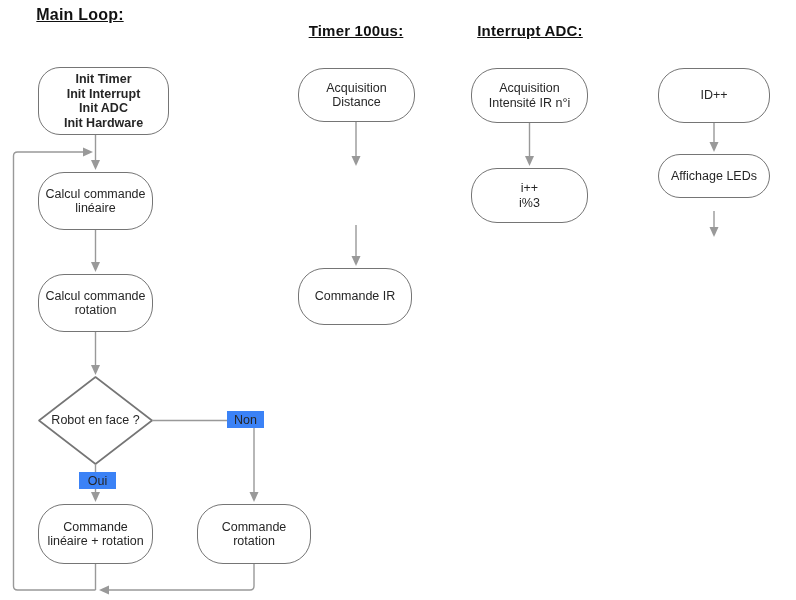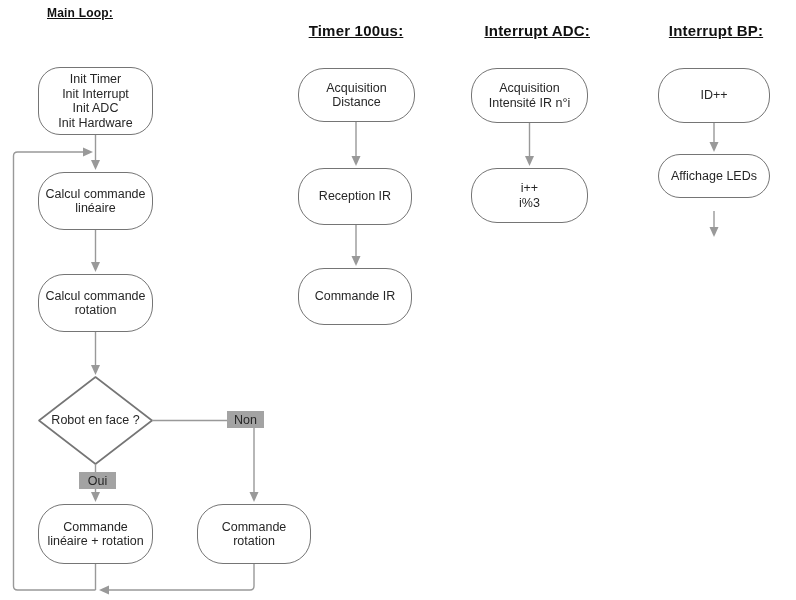--- a/index.html
+++ b/index.html
@@ -13,21 +13,21 @@
   .edges-layer { position:absolute; left:0; top:0; width:796px; height:600px; }
   .col-title {
     position:absolute;
     font-weight:bold;
     text-decoration:underline;
     text-align:center;
     font-size:15px;
     color:#111111;
     letter-spacing:.2px;
   }
-  .col-title.main { font-size:12px; }
+  .col-title.main { font-size:16px; }
   .node {
     position:absolute;
     box-sizing:border-box;
     border:1.5px solid #757575;
     border-radius:26px;
     background:#ffffff;
     display:flex;
     align-items:center;
     justify-content:center;
   }
@@ -39,21 +39,21 @@
     color:#262626;
   }
   .diamond-label-wrap {
     position:absolute;
     display:flex;
     align-items:center;
     justify-content:center;
   }
   .edge-label {
     position:absolute;
-    background:#a3a3a3;
+    background:#3b82f6;
     display:flex;
     align-items:center;
     justify-content:center;
     font-size:12.5px;
     color:#262626;
     padding:0 2px;
   }
 </style>
 </head>
 <body>
@@ -98,24 +98,23 @@
 
     <path d="M714,123 L714,142" stroke="#999999" stroke-width="1.4"></path>
     <polygon points="714,152 709.5,142 718.5,142" fill="#999999"></polygon>
 
     <path d="M714,211 L714,227" stroke="#999999" stroke-width="1.4"></path>
     <polygon points="714,237 709.5,227 718.5,227" fill="#999999"></polygon>
   </svg>
 
   <div class="col-title main" style="left:20px; top:6px; width:120px;">Main Loop:</div>
   <div class="col-title" style="left:296px; top:22px; width:120px;text-align:center;">Timer 100us:</div>
-  <div class="col-title" style="left:470px; top:22px; width:120px;text-align:right;">Interrupt ADC:</div>
-  <div class="col-title" style="left:656px; top:22px; width:120px;">Interrupt BP:</div>
+  <div class="col-title" style="left:470px; top:22px; width:120px;">Interrupt ADC:</div>
 
-  <div class="node" style="left:38px; top:67px; width:115px; height:68px; border-radius:22px;">
+  <div class="node" style="left:38px; top:67px; width:131px; height:68px; border-radius:22px;font-weight:bold;">
     <span class="node-label">Init Timer
 Init Interrupt
 Init ADC
 Init Hardware</span>
   </div>
 
   <div class="node" style="left:38px; top:172px; width:115px; height:58px;">
     <span class="node-label">Calcul commande
 linéaire</span>
   </div>
@@ -141,23 +140,20 @@
   <div class="node" style="left:197px; top:504px; width:114px; height:60px;">
     <span class="node-label">Commande
 rotation</span>
   </div>
 
   <div class="node" style="left:298px; top:68px; width:117px; height:54px;">
     <span class="node-label">Acquisition
 Distance</span>
   </div>
 
-  <div class="node" style="left:298px; top:168px; width:114px; height:57px;">
-    <span class="node-label">Reception IR</span>
-  </div>
 
   <div class="node" style="left:298px; top:268px; width:114px; height:57px;">
     <span class="node-label">Commande IR</span>
   </div>
 
   <div class="node" style="left:471px; top:68px; width:117px; height:55px;">
     <span class="node-label">Acquisition
 Intensité IR n°i</span>
   </div>
 

